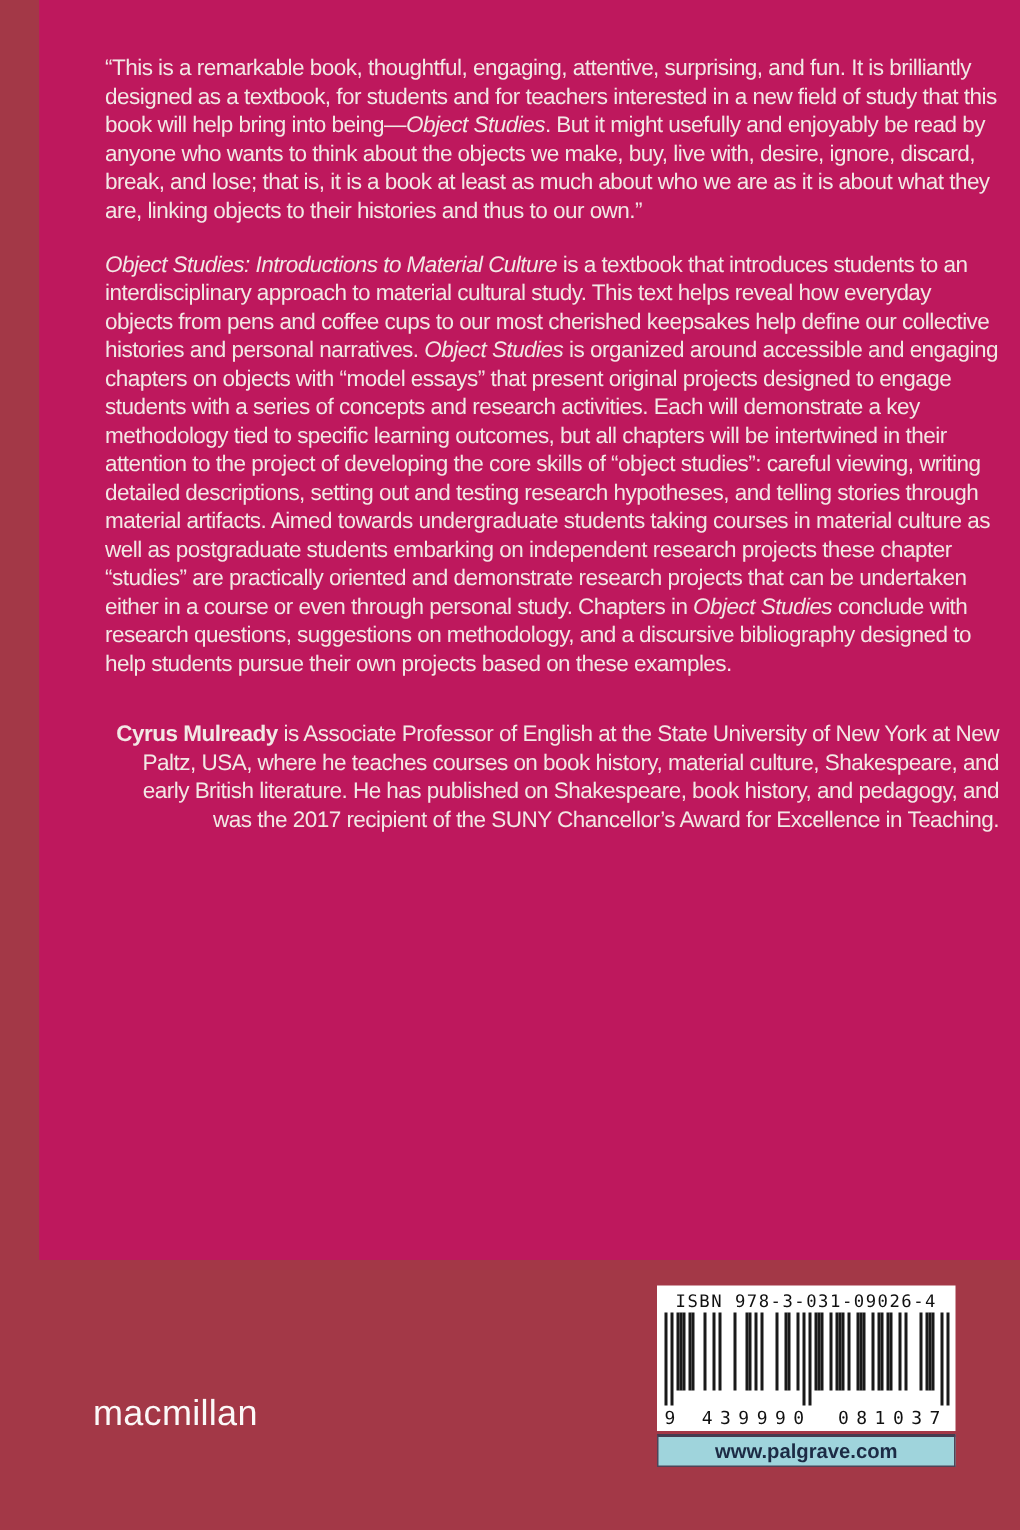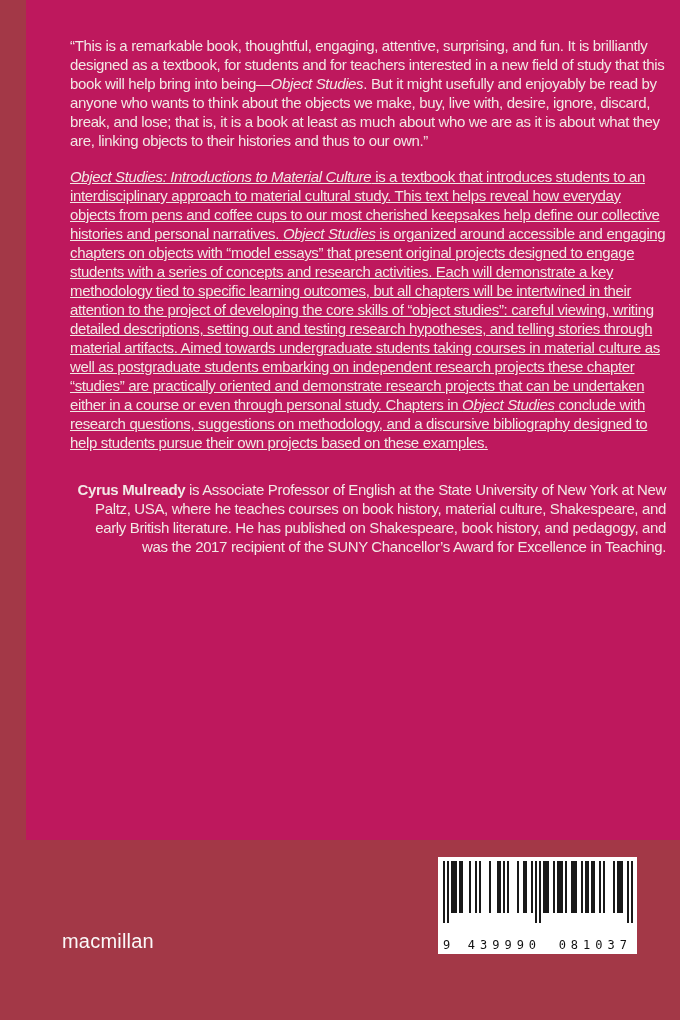--- a/index.html
+++ b/index.html
@@ -10,30 +10,30 @@
     overflow:hidden;
   }
   .cover{
     position:relative;width:680px;height:840px;background:#be185d;margin-left:26px;
   }
   .text-block{
     position:absolute;left:44px;top:36px;width:596px;
     color:#F2E8E5;font-size:15px;line-height:19px;letter-spacing:-0.35px;
   }
   .para{margin:0;}
-  .para.desc{margin-top:17px;text-decoration:underline;}
+  .para.desc{margin-top:17px;}
   .para.bio{margin-top:28px;text-align:right;}
   .rt-italic{font-style:italic;}
   .rt-bold{font-weight:bold;}
   
   .logo{
     position:absolute;left:36px;top:930px;color:#FBF8F8;line-height:1;
   }
   .logo-top{font-size:30px;letter-spacing:0.2px;}
-  .logo-bottom{font-size:20px;margin-top:1px;letter-spacing:0.2px;}
+  .logo-bottom{font-size:24px;margin-top:1px;letter-spacing:0.2px;}
   
   .barcode-block{
     position:absolute;left:412px;top:857px;width:199px;
   }
   .barcode-white{
     background:#FFFFFF;width:199px;height:97px;position:relative;
     box-sizing:border-box;padding-top:3px;
   }
   .isbn{
     font-family:"DejaVu Sans Mono",monospace;
@@ -75,20 +75,21 @@
     <p class="para desc"><span class="rt-italic">Object Studies: Introductions to Material Culture</span><span> is a textbook that introduces students to an interdisciplinary approach to material cultural study. This text helps reveal how everyday objects from pens and coffee cups to our most cherished keepsakes help define our collective histories and personal narratives. </span><span class="rt-italic">Object Studies</span><span> is organized around accessible and engaging chapters on objects with “model essays” that present original projects designed to engage students with a series of concepts and research activities. Each will demonstrate a key methodology tied to specific learning outcomes, but all chapters will be intertwined in their attention to the project of developing the core skills of “object studies”: careful viewing, writing detailed descriptions, setting out and testing research hypotheses, and telling stories through material artifacts. Aimed towards undergraduate students taking courses in material culture as well as postgraduate students embarking on independent research projects these chapter “studies” are practically oriented and demonstrate research projects that can be undertaken either in a course or even through personal study. Chapters in </span><span class="rt-italic">Object Studies</span><span> conclude with research questions, suggestions on methodology, and a discursive bibliography designed to help students pursue their own projects based on these examples.</span></p>
     <p class="para bio"><span class="rt-bold">Cyrus Mulready</span><span> is Associate Professor of English at the State University of New York at New Paltz, USA, where he teaches courses on book history, material culture, Shakespeare, and early British literature. He has published on Shakespeare, book history, and pedagogy, and was the 2017 recipient of the SUNY Chancellor’s Award for Excellence in Teaching.</span></p>
   </div>
 
   <div class="logo">
     <div class="logo-bottom">macmillan</div>
   </div>
 
   <div class="barcode-block">
     <div class="barcode-white">
+      <div class="isbn">ISBN 978-3-031-09026-4</div>
       <div class="bars" id="ean-bars">
           <span class="m bar tall"></span>
           <span class="m space tall"></span>
           <span class="m bar tall"></span>
           <span class="m space"></span>
           <span class="m bar"></span>
           <span class="m bar"></span>
           <span class="m bar"></span>
           <span class="m space"></span>
           <span class="m bar"></span>
@@ -178,15 +179,18 @@
           <span class="m bar tall"></span>
           <span class="m space tall"></span>
           <span class="m bar tall"></span>
         </div>
       <div class="digits">
         <span class="grp first">9</span>
         <span class="grp">439990</span>
         <span class="grp">081037</span>
       </div>
     </div>
+    <div class="web-bar">
+      <span>www.palgrave.com</span>
+    </div>
   </div>
 
 </div>
 
 </body></html>

